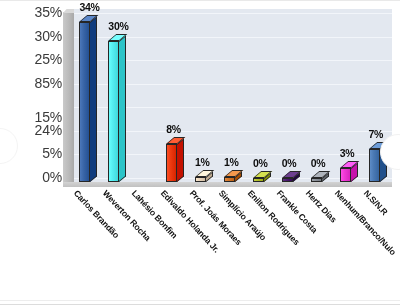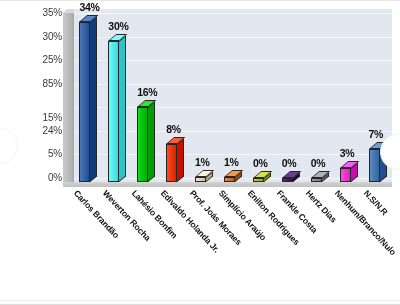--- a/index.html
+++ b/index.html
@@ -12,21 +12,21 @@
   #frame-top{position:absolute;left:0;top:0;width:400px;height:1px;background:#e9e9e9;}
   #frame-bottom{position:absolute;left:0;bottom:0;width:400px;height:1px;background:#dcdcdc;}
   #frame-bottom2{position:absolute;left:0;bottom:4px;width:400px;height:1px;background:#ededed;}
 
   #chart-root{position:absolute;left:0;top:0;width:400px;height:305px;}
 
   
   #y-axis{position:absolute;left:22px;top:8px;width:40px;height:178px;}
   .y-tick{
     position:absolute;right:0;transform:translateY(-50%);
-    font-size:10px;color:#3a3a3a;letter-spacing:-0.2px;
+    font-size:14px;color:#3a3a3a;letter-spacing:-0.2px;
     white-space:nowrap;text-align:right;
   }
 
   
   #plot-wall{            
     position:absolute;left:63px;top:12px;width:11px;height:170px;
     background:linear-gradient(90deg,#c9c9c9 0%,#b9b9b9 55%,#a8a8a8 100%);
   }
   #plot-wall-top{
     position:absolute;left:63px;top:9px;width:11px;height:4px;
@@ -127,28 +127,20 @@
         </div>
         <div class="bar-label" style="bottom: 169.286px;">34%</div>
       </div>
       <div class="bar-slot" style="left: 34.3636px; width: 18px;">
         <div class="bar-wrap" style="height: 141.429px;">
           <div class="bar-side" style="height: 141.429px; background: rgb(44, 196, 200);"></div>
           <div class="bar-front" style="height: 141.429px; background: linear-gradient(90deg, rgb(104, 255, 255) 0%, rgb(86, 238, 242) 38%, rgb(64, 216, 220) 100%);"></div>
           <div class="bar-top" style="bottom: 141.429px; background: rgb(120, 255, 255);"></div>
         </div>
         <div class="bar-label" style="bottom: 150.429px;">30%</div>
-      </div>
-      <div class="bar-slot" style="left: 63.2727px; width: 18px;">
-        <div class="bar-wrap" style="height: 75.4286px;">
-          <div class="bar-side" style="height: 75.4286px; background: rgb(0, 156, 0);"></div>
-          <div class="bar-front" style="height: 75.4286px; background: linear-gradient(90deg, rgb(27, 216, 35) 0%, rgb(9, 198, 17) 38%, rgb(0, 176, 0) 100%);"></div>
-          <div class="bar-top" style="bottom: 75.4286px; background: rgb(43, 232, 51);"></div>
-        </div>
-        <div class="bar-label" style="bottom: 84.4286px;">16%</div>
       </div>
       <div class="bar-slot" style="left: 92.1818px; width: 18px;">
         <div class="bar-wrap" style="height: 37.7143px;">
           <div class="bar-side" style="height: 37.7143px; background: rgb(196, 17, 0);"></div>
           <div class="bar-front" style="height: 37.7143px; background: linear-gradient(90deg, rgb(255, 77, 35) 0%, rgb(238, 59, 17) 38%, rgb(216, 37, 0) 100%);"></div>
           <div class="bar-top" style="bottom: 37.7143px; background: rgb(255, 93, 51);"></div>
         </div>
         <div class="bar-label" style="bottom: 46.7143px;">8%</div>
       </div>
       <div class="bar-slot" style="left: 121.091px; width: 18px;">

